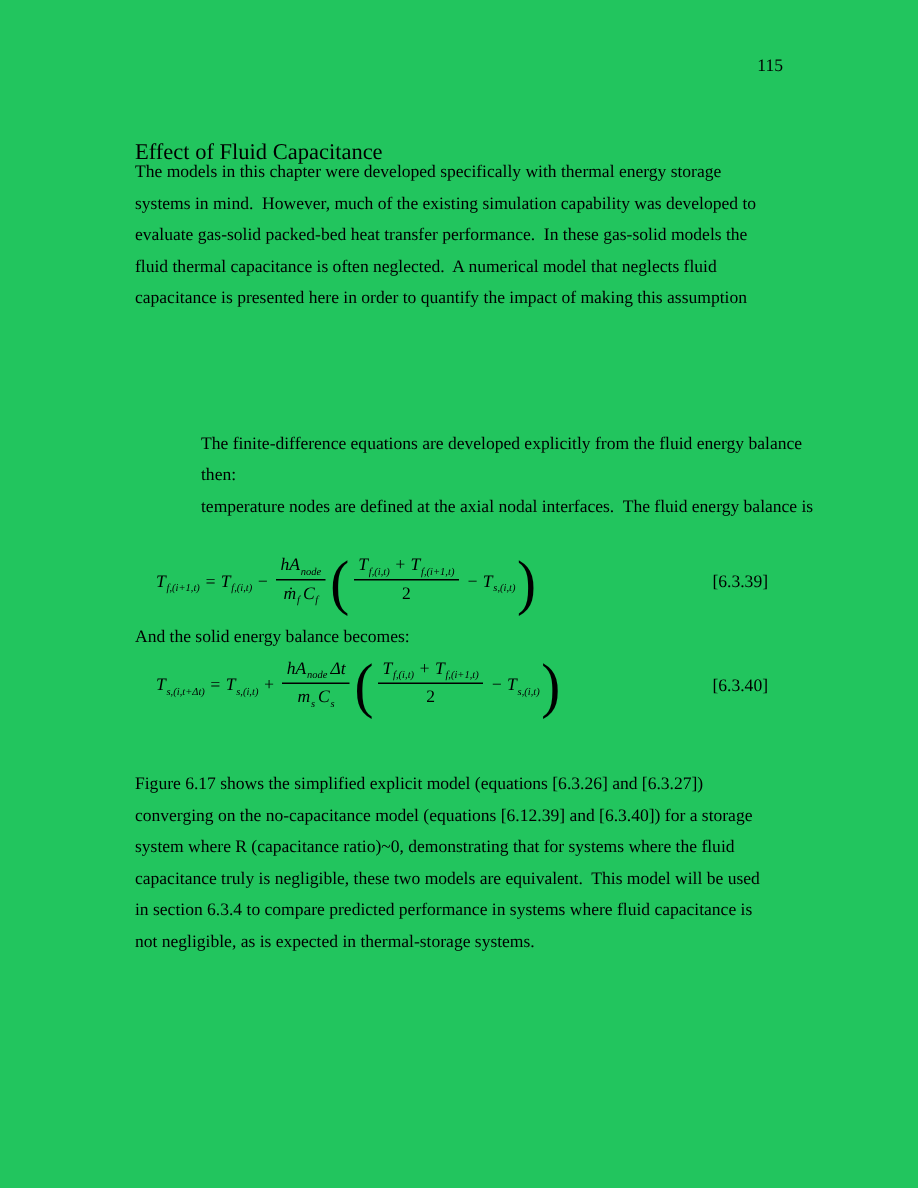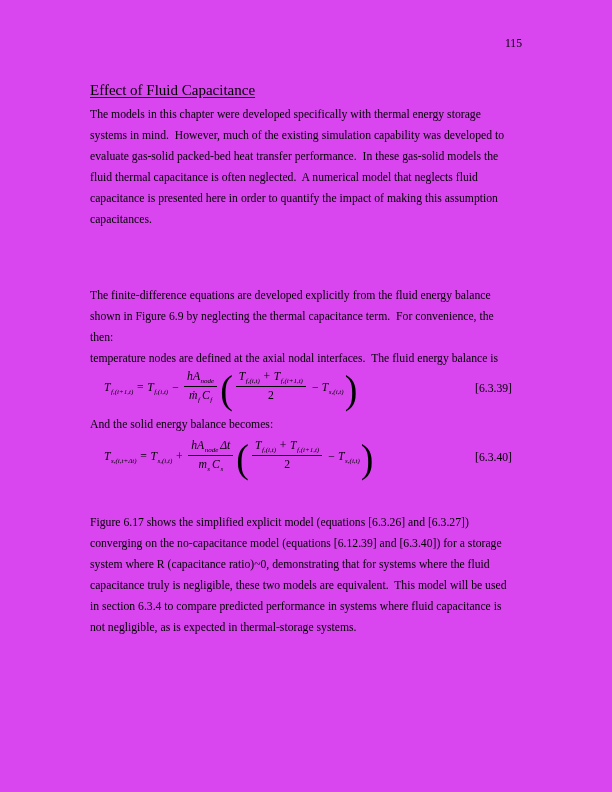--- a/index.html
+++ b/index.html
@@ -1,40 +1,39 @@
 <!DOCTYPE html>
 <html><head>
 <meta charset="utf-8">
 <style>
   html,body { margin:0; padding:0; background:#ffffff; }
   .page {
     position:relative;
     width:612px; height:792px;
-    background:#d946ef;
+    background:#22c55e;
     font-family:"Liberation Serif","DejaVu Serif",serif;
     color:#000;
     overflow:hidden;
   }
   .block {
     position:absolute;
     left:90px;
     width:432px;
     font-size:11.7px;
     line-height:21px;
   }
   .line { white-space:pre; }
   .pagenum { top:33px; text-align:right; }
   .heading {
-    top:80px;
+    top:92px;
     font-size:15px;
-    text-decoration:underline;
     text-underline-offset:2px;
   }
   .p1 { top:104px; }
-  .p2 { top:285px; }
+  .p2 { top:285px;margin-left:44px; }
   .lead { top:414px; }
   .p3 { top:512px; }
 
   
   .eqrow {
     position:absolute;
     left:90px;
     width:432px;
     height:48px;
     display:flex;
@@ -97,26 +96,24 @@
   <div class="block pagenum">115</div>
 
   <div class="block heading">Effect of Fluid Capacitance</div>
 
   <div class="block p1">
     <div class="line">The models in this chapter were developed specifically with thermal energy storage</div>
     <div class="line">systems in mind.  However, much of the existing simulation capability was developed to</div>
     <div class="line">evaluate gas-solid packed-bed heat transfer performance.  In these gas-solid models the</div>
     <div class="line">fluid thermal capacitance is often neglected.  A numerical model that neglects fluid</div>
     <div class="line">capacitance is presented here in order to quantify the impact of making this assumption</div>
-    <div class="line">capacitances.</div>
   </div>
 
   <div class="block p2">
     <div class="line">The finite-difference equations are developed explicitly from the fluid energy balance</div>
-    <div class="line">shown in Figure 6.9 by neglecting the thermal capacitance term.  For convenience, the</div>
     <div class="line">then:</div>
     <div class="line">temperature nodes are defined at the axial nodal interfaces.  The fluid energy balance is</div>
   </div>
 
   <div class="eqrow eq1">
     <span class="sym">
         <span>T</span>
         <span class="sub">f,(i+1,t)</span>
       </span>
     <span class="rel">=</span>

